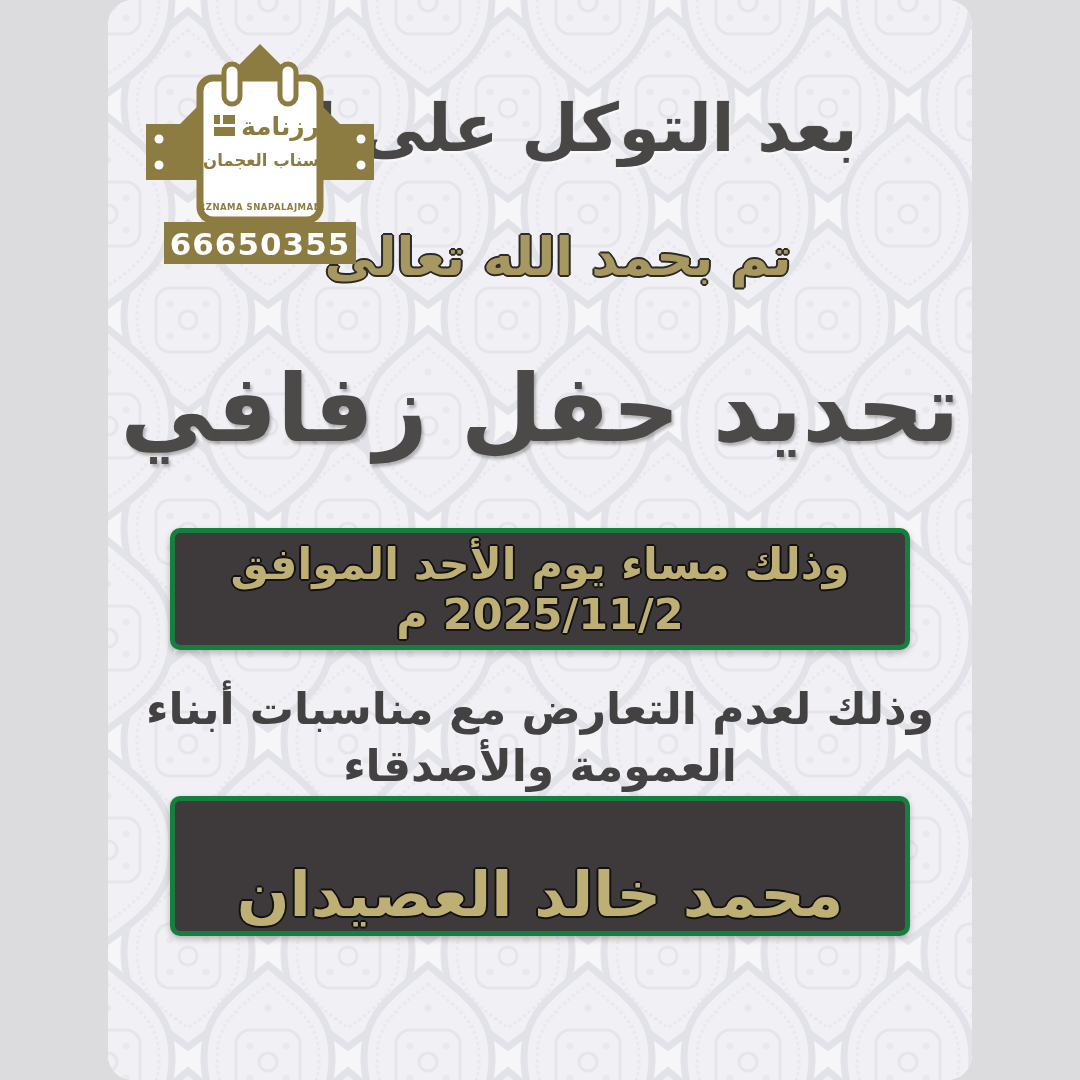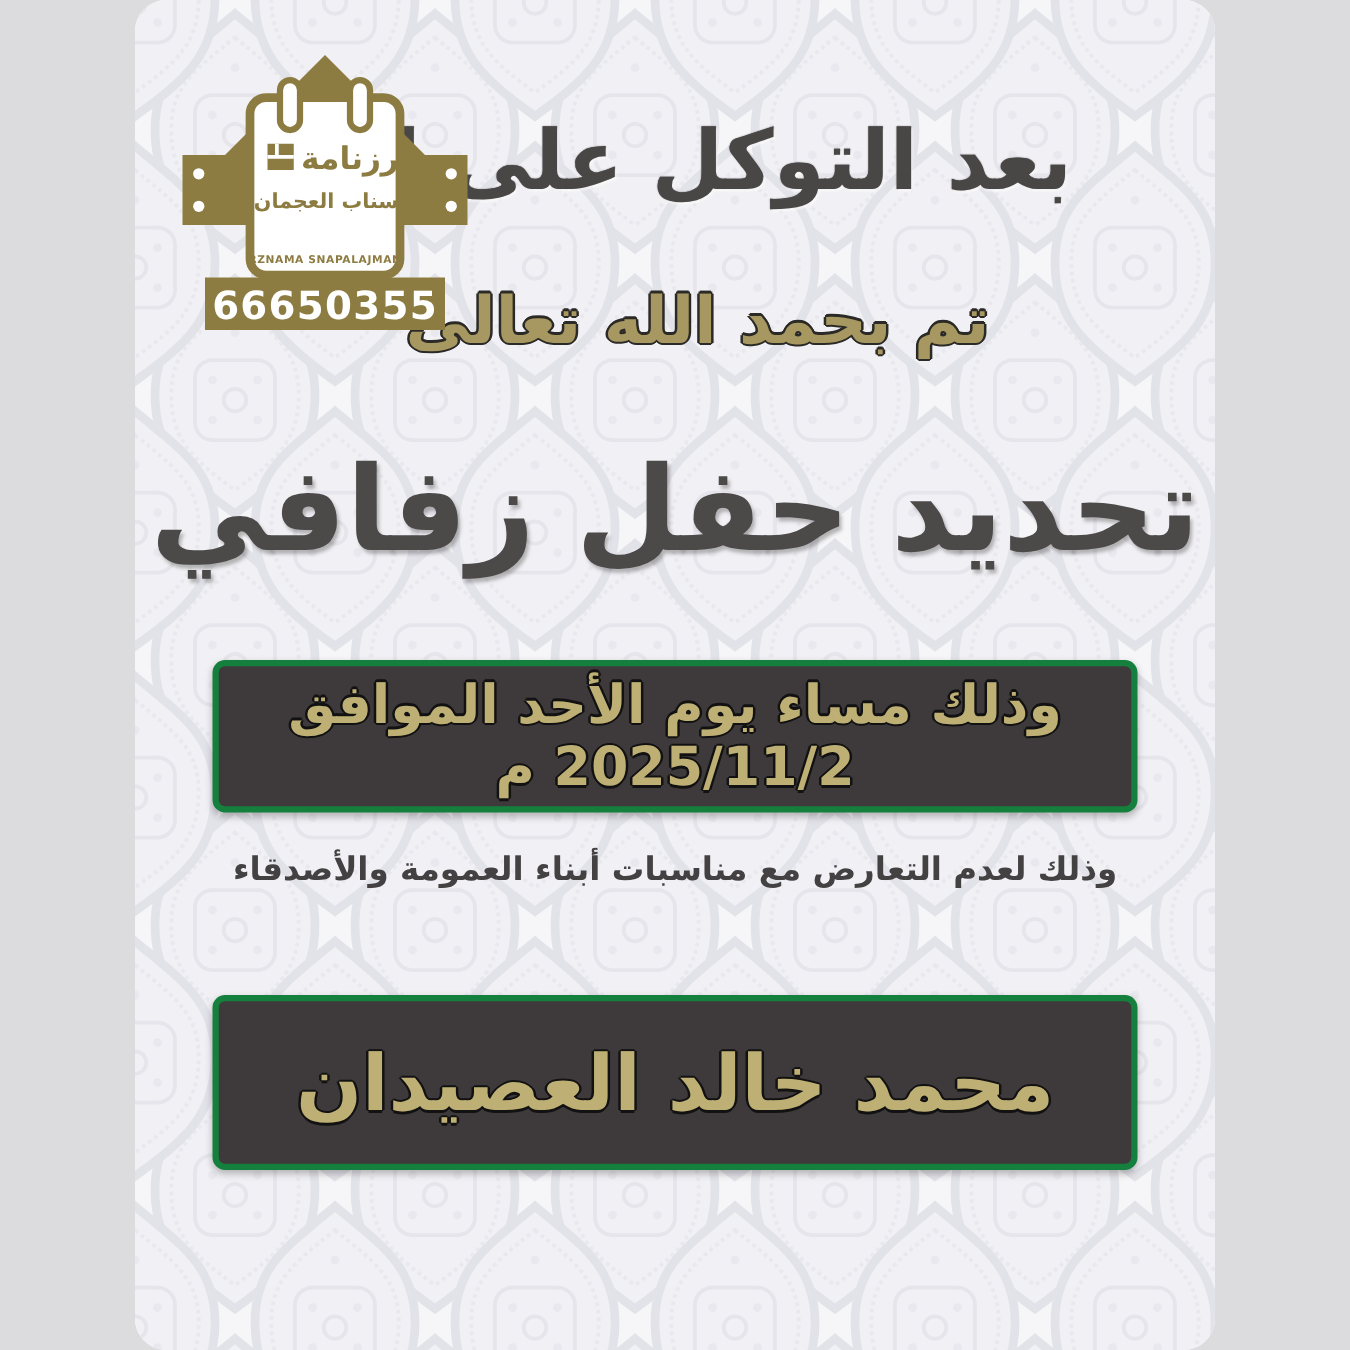--- a/index.html
+++ b/index.html
@@ -21,33 +21,33 @@
     font-weight:bold;line-height:1.3;
   }
   .opening-line{top:86px;font-size:66px;color:#494646;text-shadow:1px 2px 2px rgba(255,255,255,.8),0 0 1px #3a3838;}
   .thanks-line{
     top:224px;font-size:52px;color:#a79760;
     text-shadow:-2px 0 #2b2a27,2px 0 #2b2a27,0 -2px #2b2a27,0 2px #2b2a27,
                 -1px -1px #2b2a27,1px 1px #2b2a27,-1px 1px #2b2a27,1px -1px #2b2a27;
     padding-left:36px;
   }
   .main-title{top:348px;font-size:94px;color:#4c4949;text-shadow:2px 3px 3px rgba(60,58,58,.35);}
-  .reason-line{top:680px;font-size:26px;color:#444142;}
+  .reason-line{top:680px;font-size:44px;color:#444142;}
   .closing-line{top:948px;font-size:36px;color:#4a4747;}
 
   .dark-box{
     position:absolute;left:62px;right:62px;z-index:2;
     background:#3e3a3b;
     border:5px solid #15803d;
     border-radius:10px;
     display:flex;align-items:center;justify-content:center;
     box-shadow:0 3px 6px rgba(0,0,0,.25);
   }
   .date-box{top:528px;height:112px;}
-  .name-box{top:796px;height:130px;}
+  .name-box{top:796px;height:130px;align-items:flex-end;}
   .gold-on-dark{
     direction:rtl;text-align:center;font-weight:bold;color:#beb074;
     text-shadow:-2px 0 #131212,2px 0 #131212,0 -2px #131212,0 2px #131212,
                 -1px -1px #131212,1px 1px #131212,-1px 1px #131212,1px -1px #131212;
   }
   .date-text{font-size:43px;}
   .name-text{font-size:62px;}
 
   .logo-wrap{left:36px;top:38px;width:232px;height:232px;z-index:3;}
 </style>

